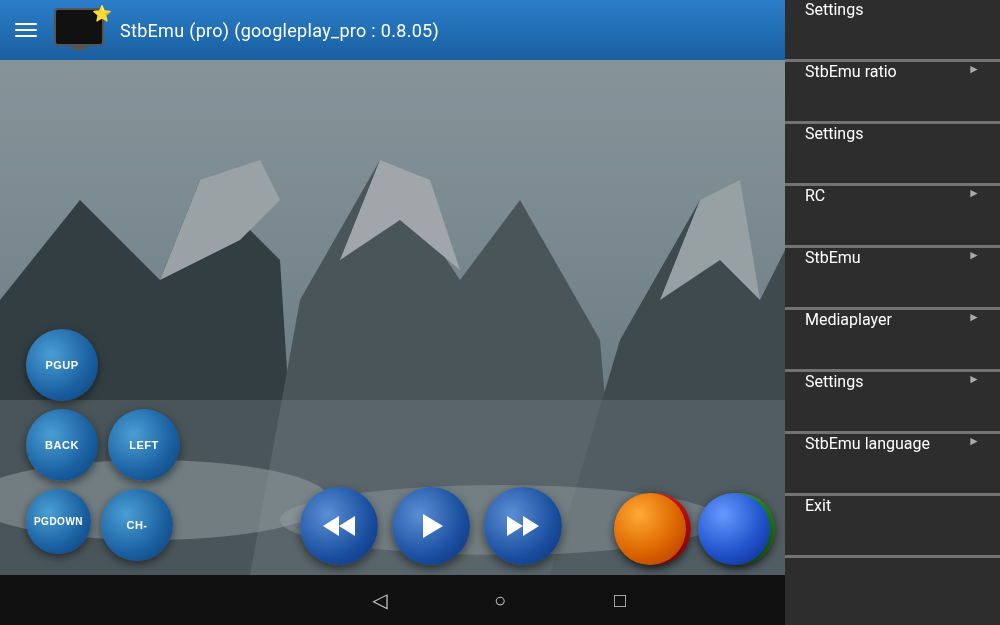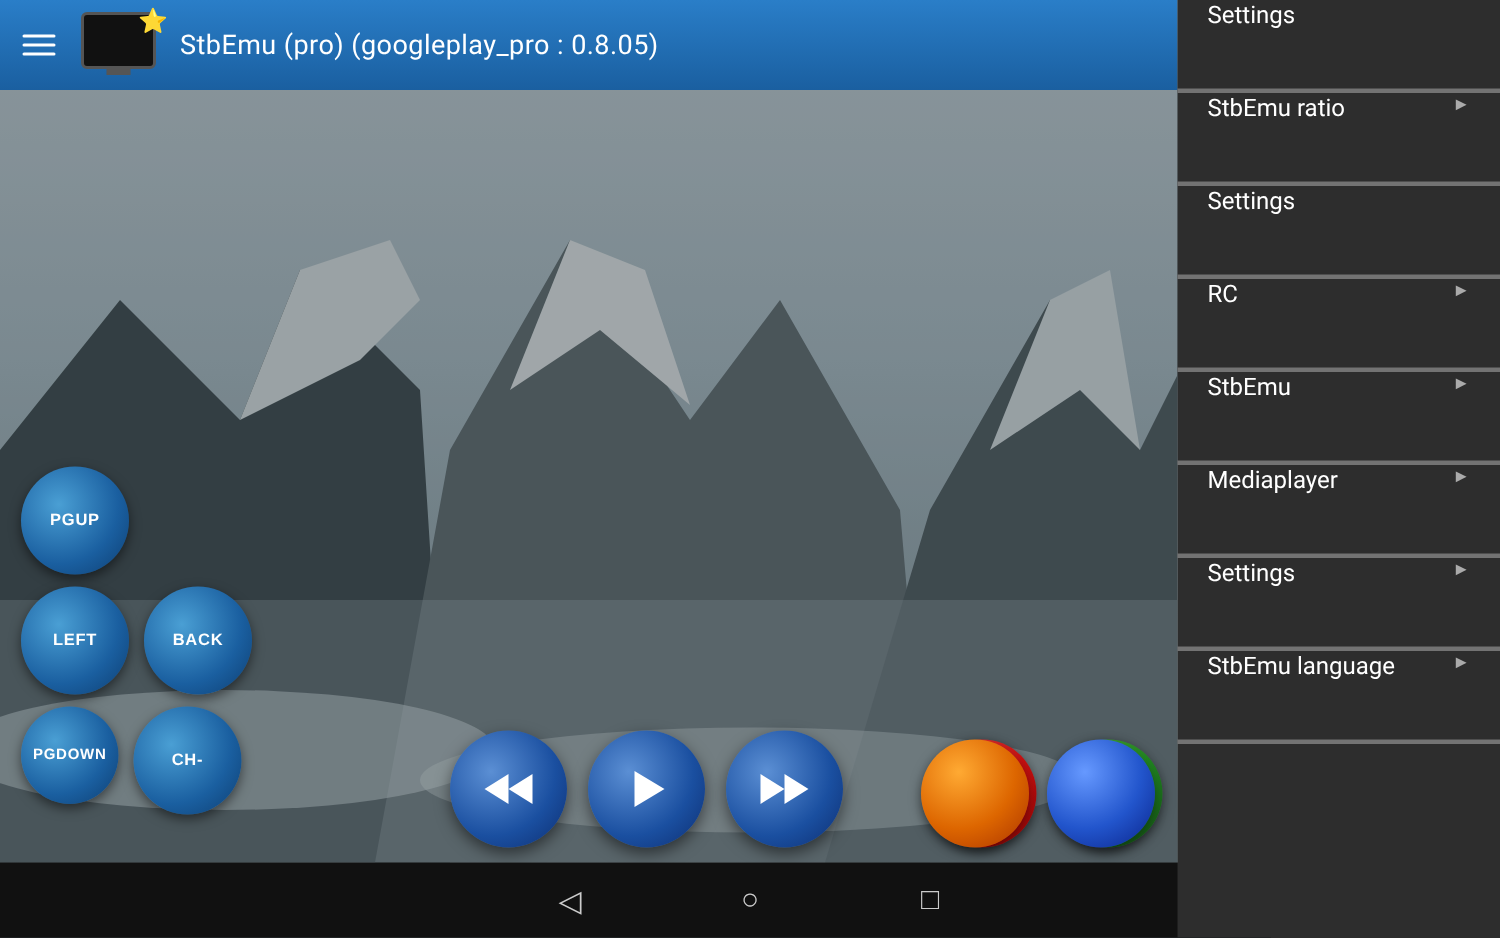--- a/index.html
+++ b/index.html
@@ -231,28 +231,28 @@
       width: 785px;
       height: 625px;
       background: rgba(0,0,0,0.3);
       z-index: 5;
     }
 
     
     #controls-overlay {
       position: absolute;
       bottom: 50px;
-      left: 4px;
+      left: 16px;
       width: 250px;
       height: 280px;
       z-index: 15;
       display: flex;
       flex-direction: column;
       justify-content: flex-end;
-      padding-bottom: 32px;
+      padding-bottom: 14px;
       padding-left: 10px;
       gap: 8px;
     }
 
     
     #playback-overlay {
       position: absolute;
       bottom: 60px;
       left: 300px;
       z-index: 15;
@@ -328,22 +328,22 @@
   <span id="app-title">StbEmu (pro) (googleplay_pro : 0.8.05)</span>
 </div>
 
 <div id="overlay"></div>
 
 <div id="controls-overlay">
   <div class="row-btns">
     <button class="ctrl-btn">PGUP</button>
   </div>
   <div class="row-btns">
+    <button class="ctrl-btn">BACK</button>
     <button class="ctrl-btn">LEFT</button>
-    <button class="ctrl-btn">BACK</button>
   </div>
   <div class="row-btns">
     <button class="ctrl-btn small">PGDOWN</button>
     <button class="ctrl-btn">CH-</button>
   </div>
 </div>
 
 <div id="playback-overlay">
   <button class="play-btn rewind">
     <svg width="36" height="28" viewBox="0 0 36 28">
@@ -398,19 +398,22 @@
     <span class="chevron">►</span>
   </div>
   <div class="menu-item">
     <span>Settings</span>
     <span class="chevron">►</span>
   </div>
   <div class="menu-item">
     <span>StbEmu language</span>
     <span class="chevron">►</span>
   </div>
+  <div class="menu-item">
+    <span>Exit</span>
+  </div>
 </div>
 
 <div id="nav-bar">
   <button class="nav-btn">◁</button>
   <button class="nav-btn">○</button>
   <button class="nav-btn">□</button>
 </div>
 
 </body></html>

